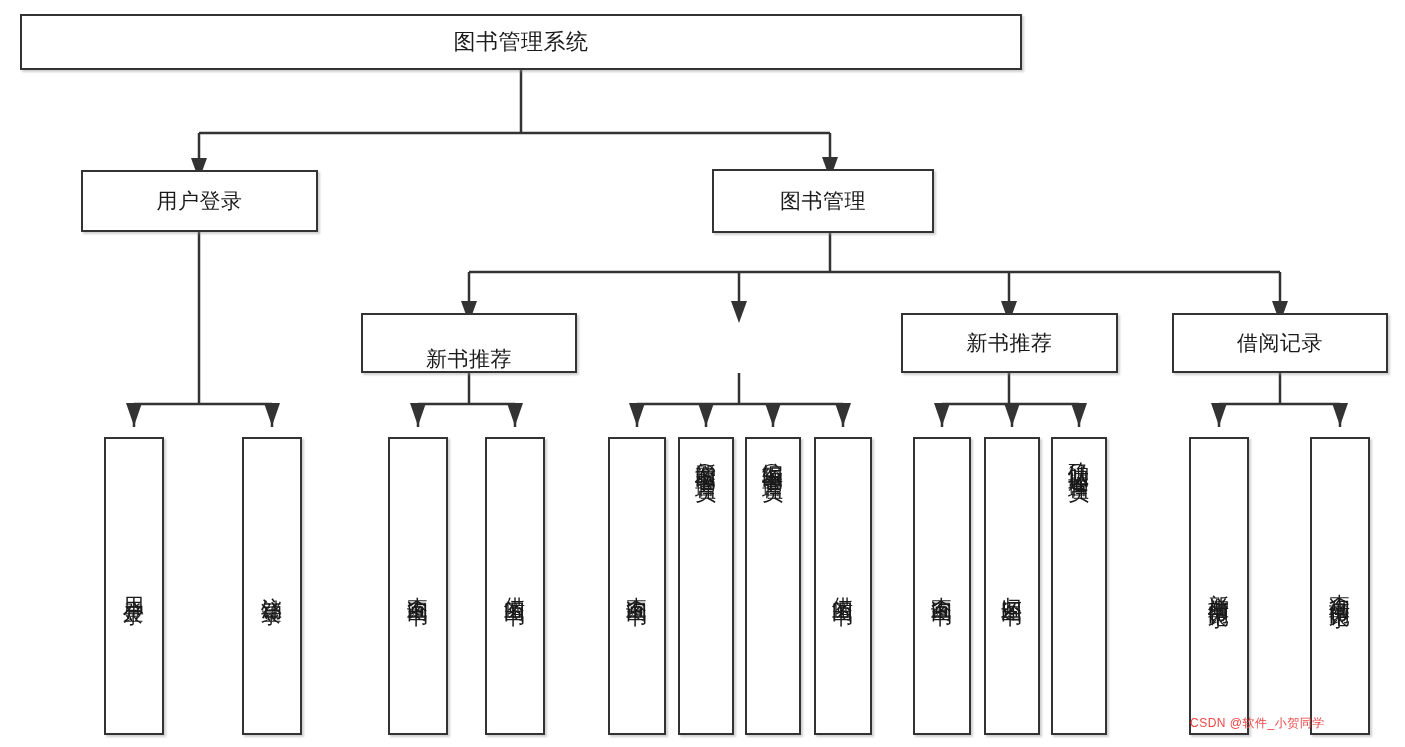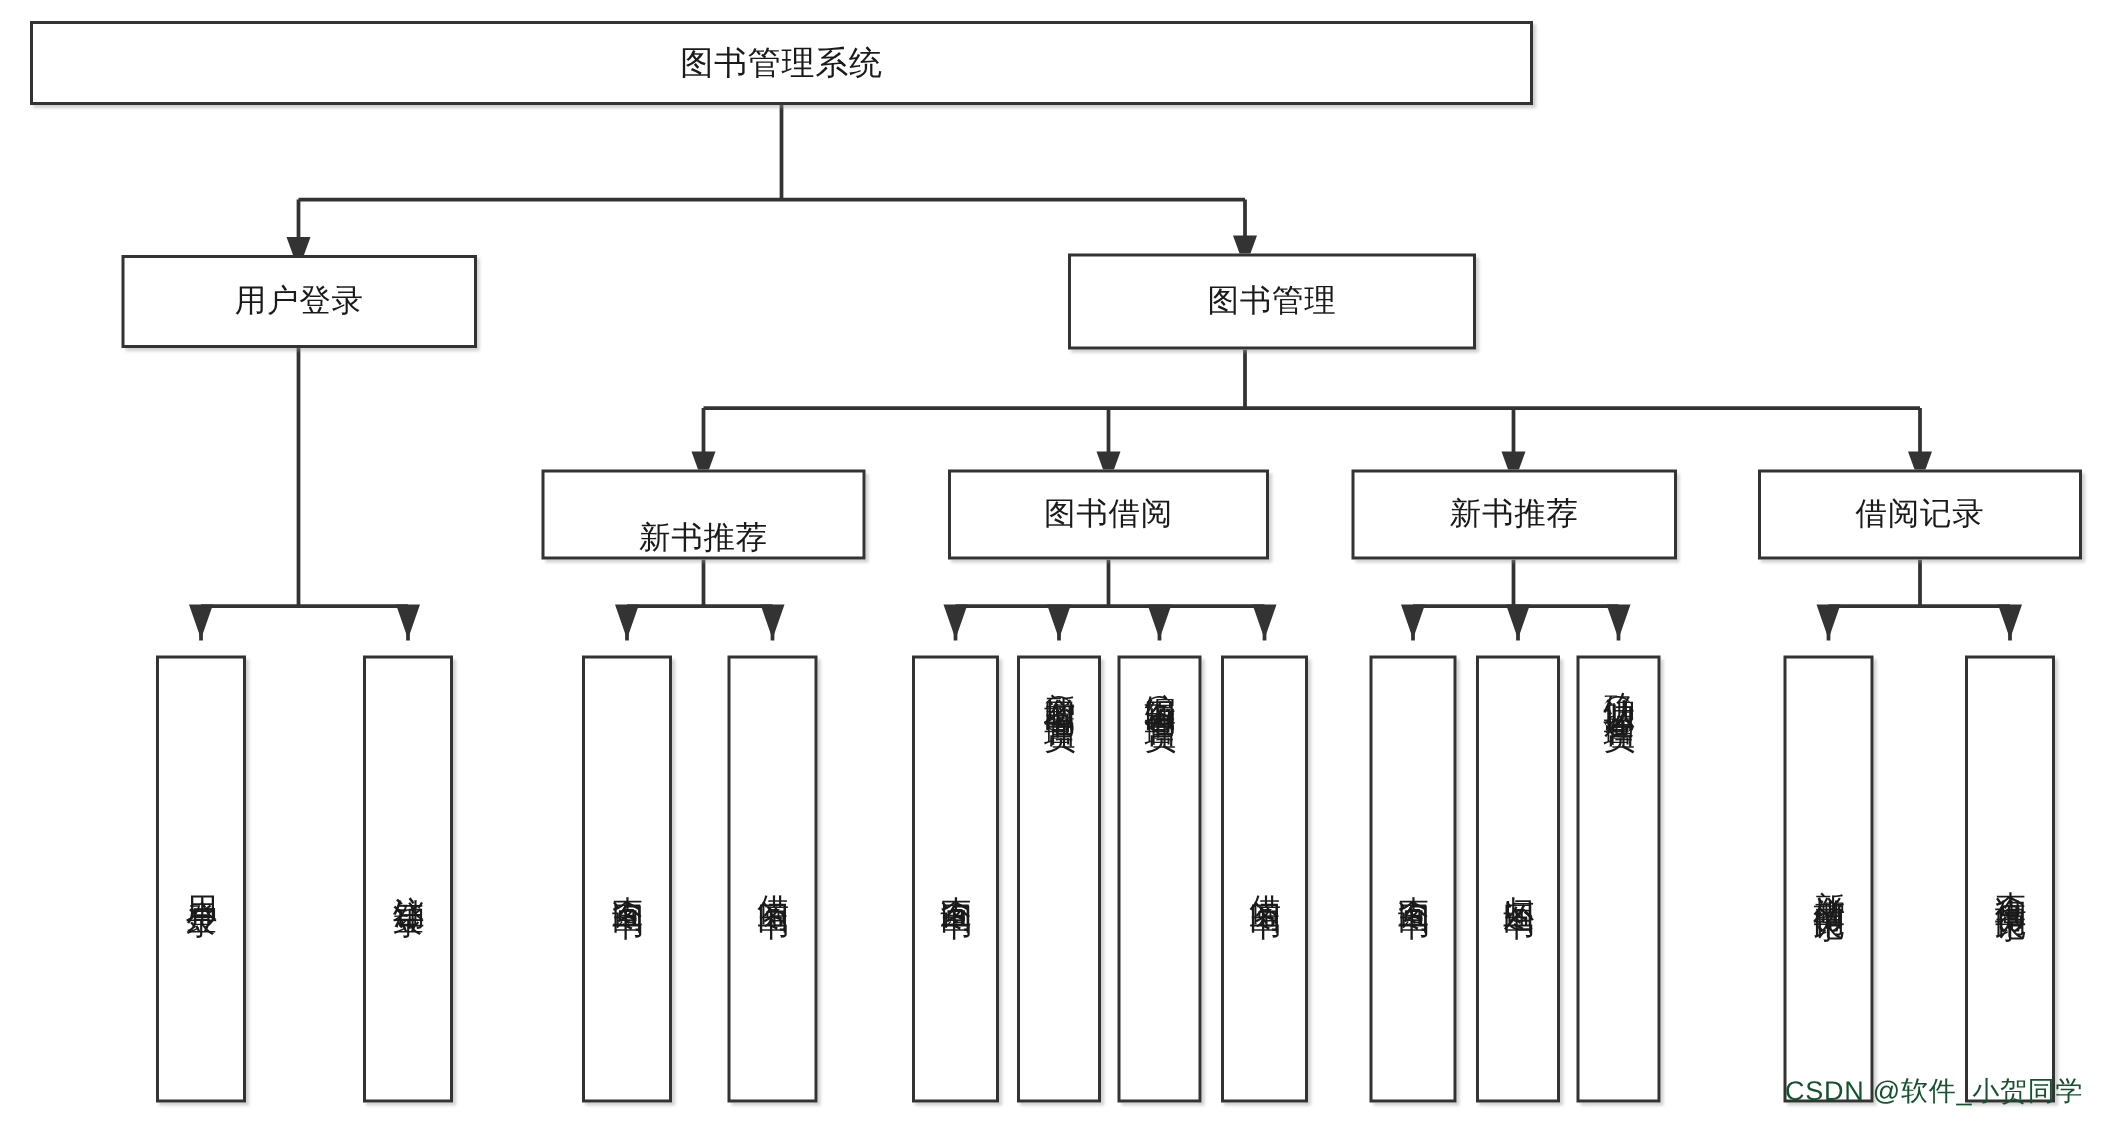--- a/index.html
+++ b/index.html
@@ -55,22 +55,22 @@
     line-height: 1;
     white-space: nowrap;
     display: block;
   }
   .node.leaf.mid {
     align-items: center;
     padding-top: 0;
   }
   .watermark {
     position: absolute;
-    font-size: 18px;
-    color: #14532d;
+    font-size: 12px;
+    color: #ef4444;
     letter-spacing: 0.5px;
     white-space: nowrap;
     font-family: "Liberation Sans", "DejaVu Sans", sans-serif;
   }
 </style>
 </head>
 <body>
 
 <div id="canvas" style="background: rgb(255, 255, 255);">
 
@@ -146,30 +146,27 @@
     </g>
   </svg>
 
   <div class="node root" id="root-node" style="left: 20px; top: 14px; width: 1002px; height: 56px;">
     <span class="label">图书管理系统</span>
   </div>
 
   <div class="node lvl2" id="lvl2-0" style="left: 81px; top: 170px; width: 237px; height: 62px;">
     <span class="label">用户登录</span>
   </div>
-  <div class="node lvl2" id="lvl2-1" style="left: 712px; top: 169px; width: 272px; height: 64px;">
+  <div class="node lvl2" id="lvl2-1" style="left: 712px; top: 169px; width: 222px; height: 64px;">
     <span class="label">图书管理</span>
   </div>
 
   <div class="node lvl3" id="lvl3-0" style="left: 361px; top: 313px; width: 216px; height: 60px; align-items: flex-end;">
     <span class="label">新书推荐</span>
   </div>
-  <div class="node lvl3" id="lvl3-1" style="left: 632px; top: 313px; width: 214px; height: 60px;">
-    <span class="label">图书借阅</span>
-  </div>
   <div class="node lvl3" id="lvl3-2" style="left: 901px; top: 313px; width: 217px; height: 60px;">
     <span class="label">新书推荐</span>
   </div>
   <div class="node lvl3" id="lvl3-3" style="left: 1172px; top: 313px; width: 216px; height: 60px; text-align: center;">
     <span class="label">借阅记录</span>
   </div>
 
   <div class="node leaf mid" id="leaf-0" style="left: 104px; top: 437px; width: 60px; height: 298px;">
     <span class="label">用户登录</span>
   </div>

